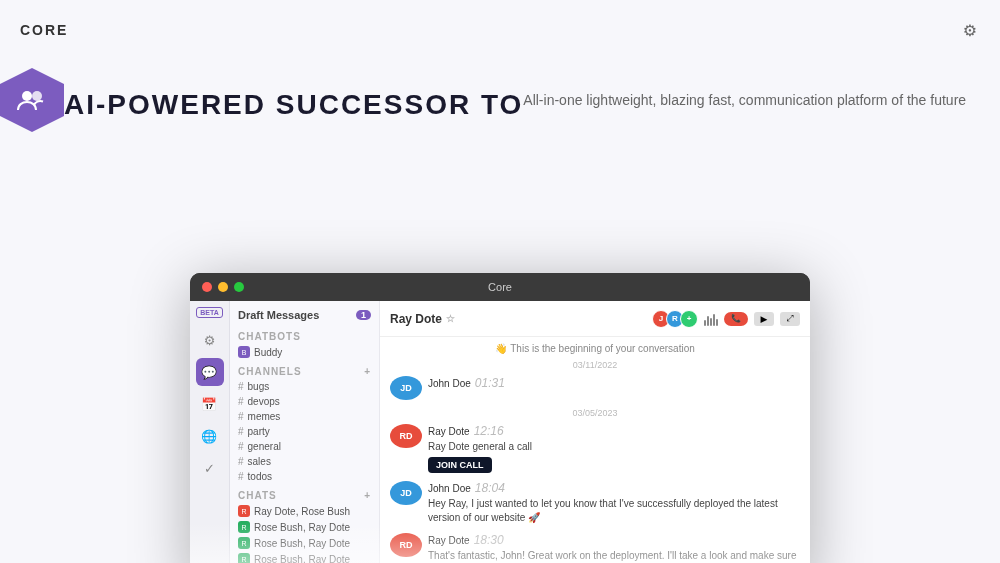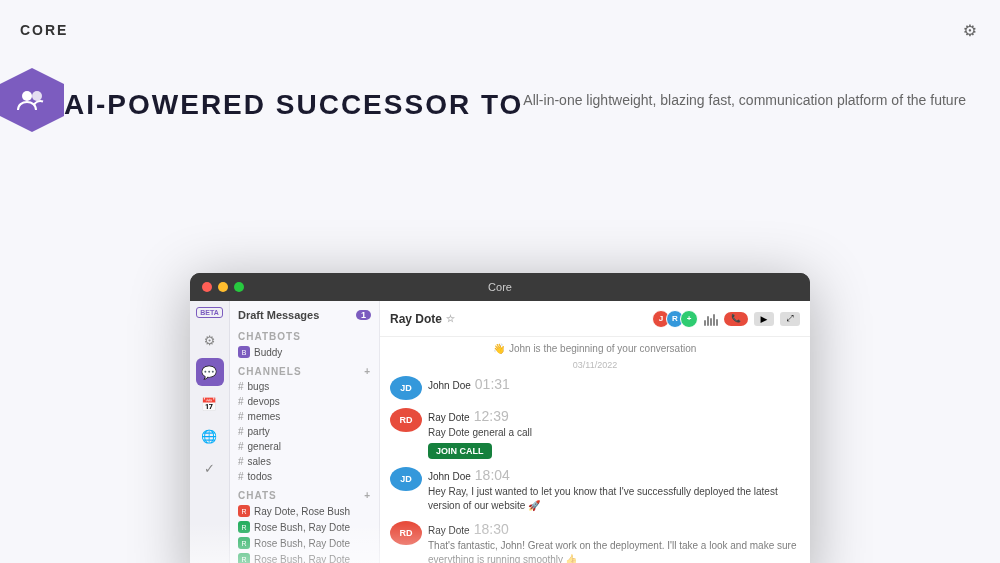--- a/index.html
+++ b/index.html
@@ -334,31 +334,32 @@
       align-items: baseline;
       gap: 4px;
       margin-bottom: 2px;
     }
     .msg-name {
       font-size: 10px;
       font-weight: 400;
       color: #333;
     }
     .msg-time {
-      font-size: 14px;
+      font-size: 12px;
       color: #bbb;
+      font-style: italic;
     }
     .msg-text {
       font-size: 10px;
       color: #444;
       line-height: 1.4;
     }
     .join-call-btn {
       display: inline-block;
-      background: #15803d;
+      background: #0f172a;
       color: white;
       font-size: 9px;
       font-weight: 600;
       padding: 3px 8px;
       border-radius: 4px;
       margin-top: 3px;
       cursor: pointer;
     }
 
     
@@ -484,39 +485,40 @@
             <div class="wave-bar" style="height:12px"></div>
             <div class="wave-bar" style="height:7px"></div>
           </div>
           <div class="call-icon">📞</div>
           <div class="action-icon">▶</div>
           <div class="action-icon">⤢</div>
         </div>
       </div>
 
       <div class="messages">
-        <div class="msg-start">👋 John is the beginning of your conversation</div>
+        <div class="msg-start">👋 This is the beginning of your conversation</div>
 
         <div class="date-divider">03/11/2022</div>
         <div class="message-row">
           <div class="msg-avatar" style="background:#3498db">JD</div>
           <div class="msg-content">
             <div class="msg-meta">
               <span class="msg-name">John Doe</span>
               <span class="msg-time">01:31</span>
             </div>
           </div>
         </div>
 
+        <div class="date-divider">03/05/2023</div>
         <div class="message-row">
           <div class="msg-avatar" style="background:#e74c3c">RD</div>
           <div class="msg-content">
             <div class="msg-meta">
               <span class="msg-name">Ray Dote</span>
-              <span class="msg-time">12:39</span>
+              <span class="msg-time">12:16</span>
             </div>
             <div class="msg-text">Ray Dote general a call</div>
             <div class="join-call-btn">JOIN CALL</div>
           </div>
         </div>
 
         <div class="message-row">
           <div class="msg-avatar" style="background:#3498db">JD</div>
           <div class="msg-content">
             <div class="msg-meta">

